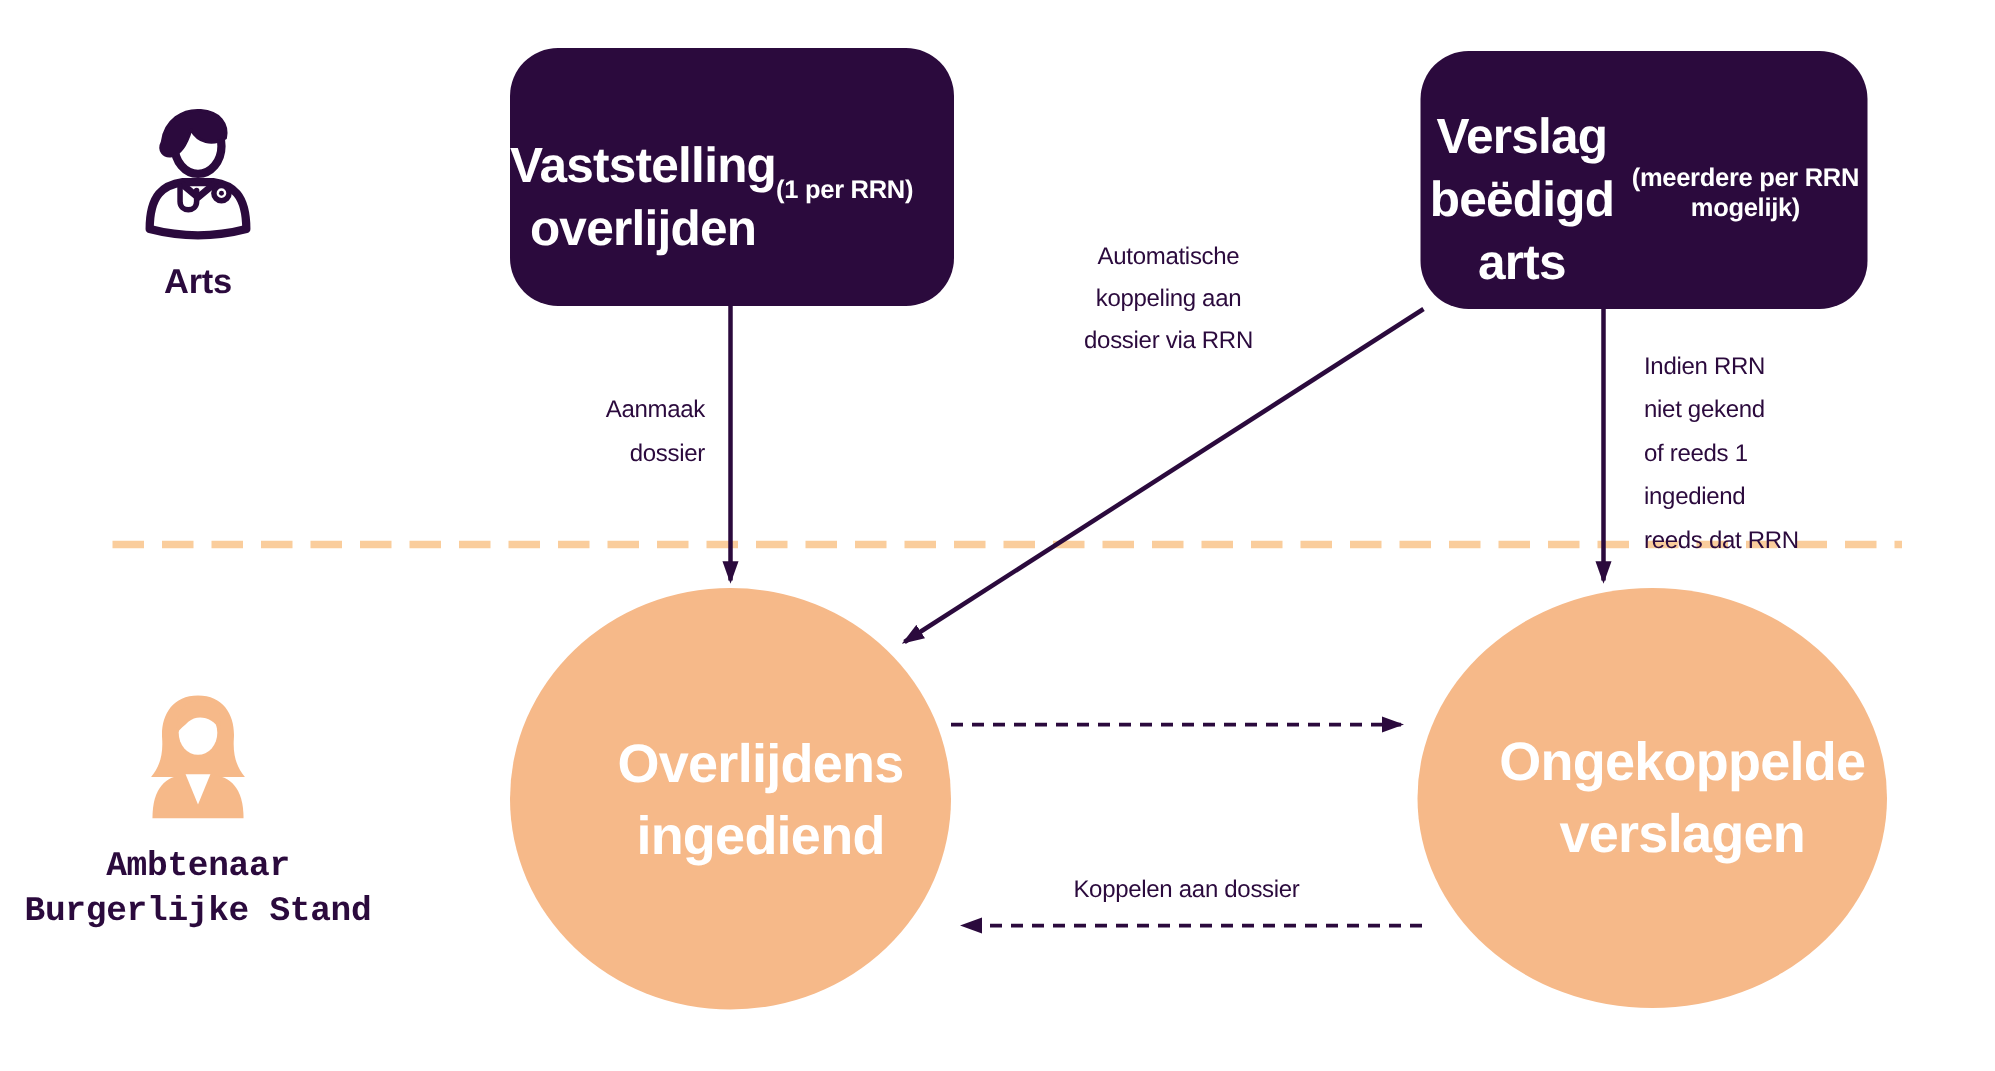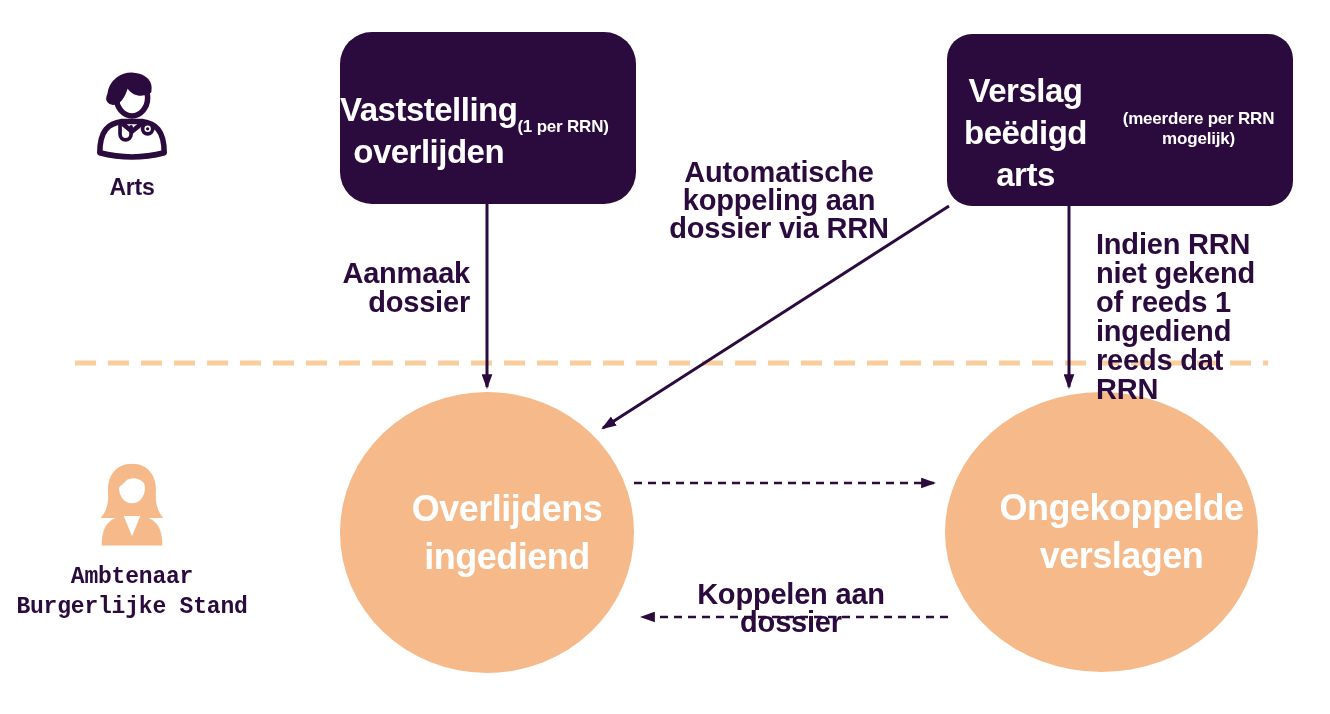--- a/index.html
+++ b/index.html
@@ -23,37 +23,37 @@
   .actor-top{left:12px;top:58px;width:240px;}
   .actor-bottom{left:12px;top:450px;width:240px;font-family:Liberation Mono, monospace;}
   .actor-icon{display:block;margin:0 auto;}
 
   
   .node-box{
     position:absolute;background:var(--dark);border-radius:32px;color:#fff;
     display:flex;flex-direction:row;align-items:center;text-align:center;
   }
   .box-vaststelling{left:340px;top:32px;width:296px;height:172px;}
-  .box-verslag{left:947px;top:34px;width:346px;height:172px;border-radius:25px;}
+  .box-verslag{left:947px;top:34px;width:298px;height:172px;}
   .box-title{font-size:33px;font-weight:700;line-height:42px;letter-spacing:-0.5px;margin-top:26px;}
   .box-title span{display:block;}
   .box-sub{font-size:17px;font-weight:700;letter-spacing:-0.2px;margin-top:17px;}
 
   
   .node-circle{
     position:absolute;background:var(--orange);border-radius:50%;color:#fff;
     display:flex;flex-direction:column;align-items:center;justify-content:center;text-align:center;
   }
   .circle-dossiers{left:340px;top:392px;width:294px;height:281px;}
   .circle-verslagen{left:945px;top:392px;width:313px;height:280px;}
   .circle-text{font-size:36px;font-weight:600;line-height:48px;letter-spacing:-0.5px;margin-left:40px;}
   .circle-text span{display:block;}
 
   
-  .note{position:absolute;color:var(--dark);font-weight:700;font-size:29px;letter-spacing:-0.2px;}
+  .note{position:absolute;color:var(--dark);font-weight:400;font-size:16px;letter-spacing:-0.2px;}
   .note span{display:block;}
   .note-aanmaak{left:328px;top:259px;width:142px;text-align:right;line-height:29px;}
   .note-automatisch{left:668px;top:158px;width:222px;text-align:center;line-height:28px;}
   .note-indien{left:1096px;top:230px;width:180px;text-align:left;line-height:29px;}
   .note-loskoppelen{left:657px;top:495px;width:262px;text-align:center;line-height:28px;}
   .note-koppelen{left:650px;top:580px;width:282px;text-align:center;line-height:28px;}
 </style>
 </head>
 <body>
 

